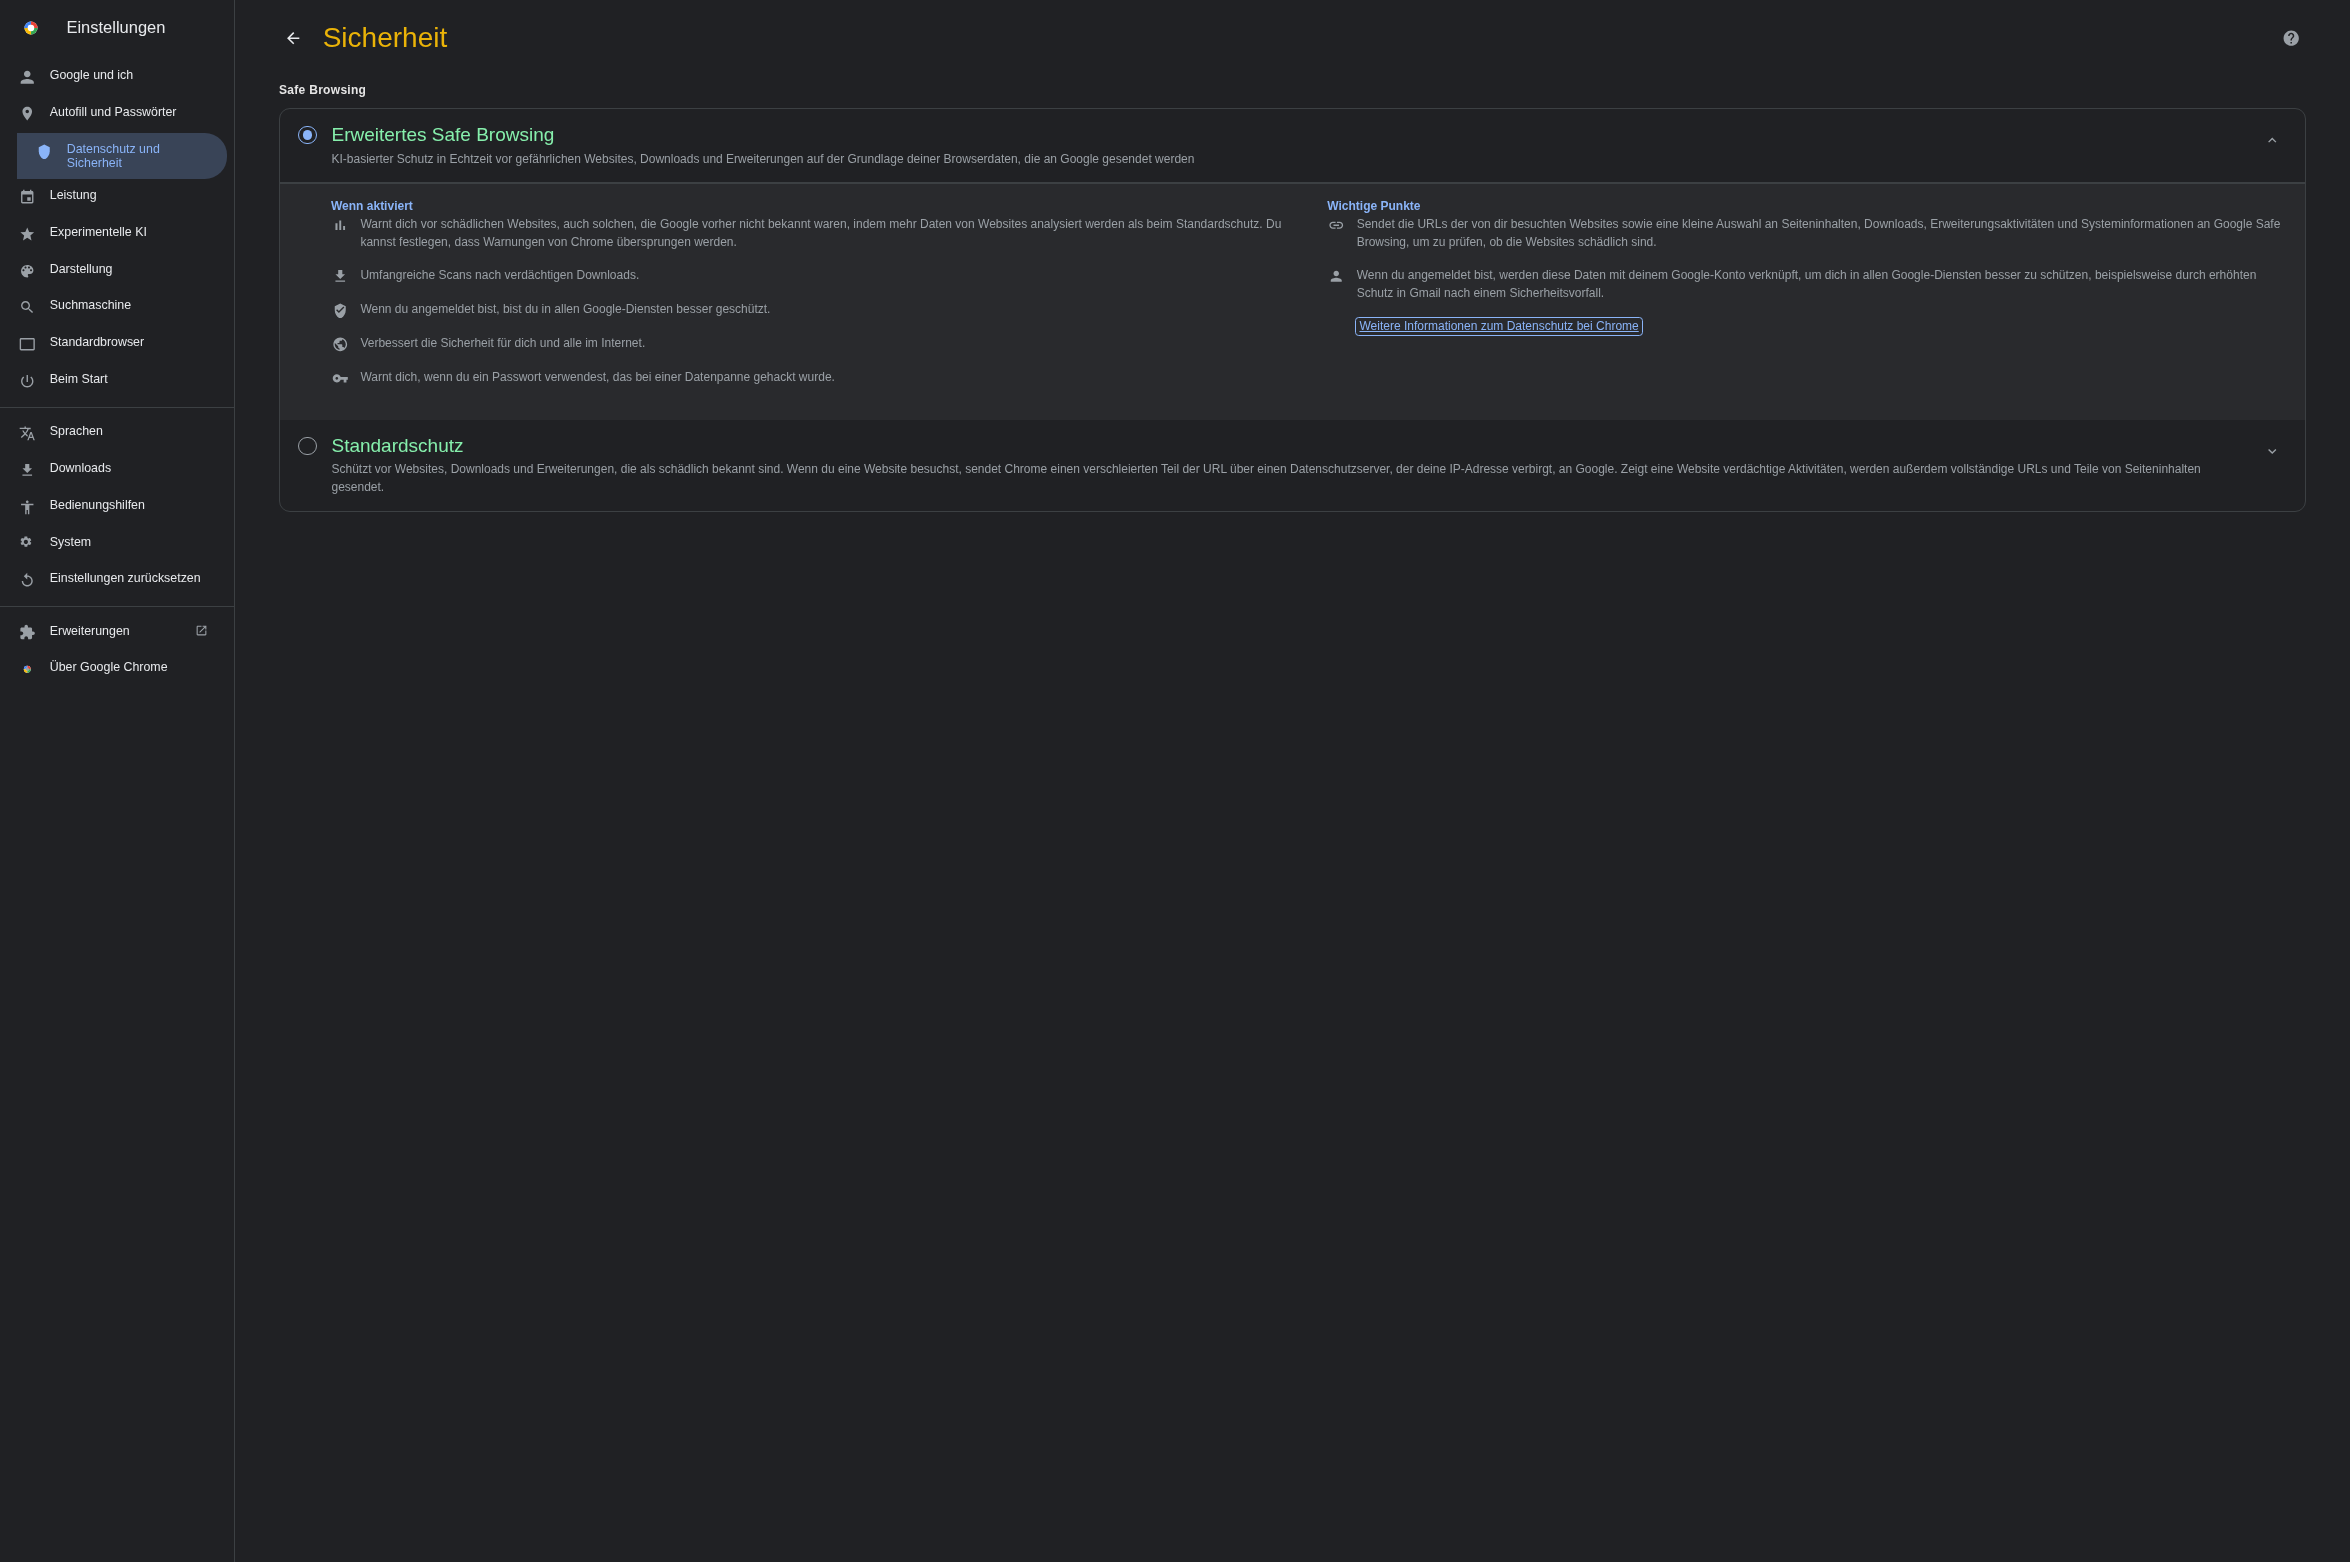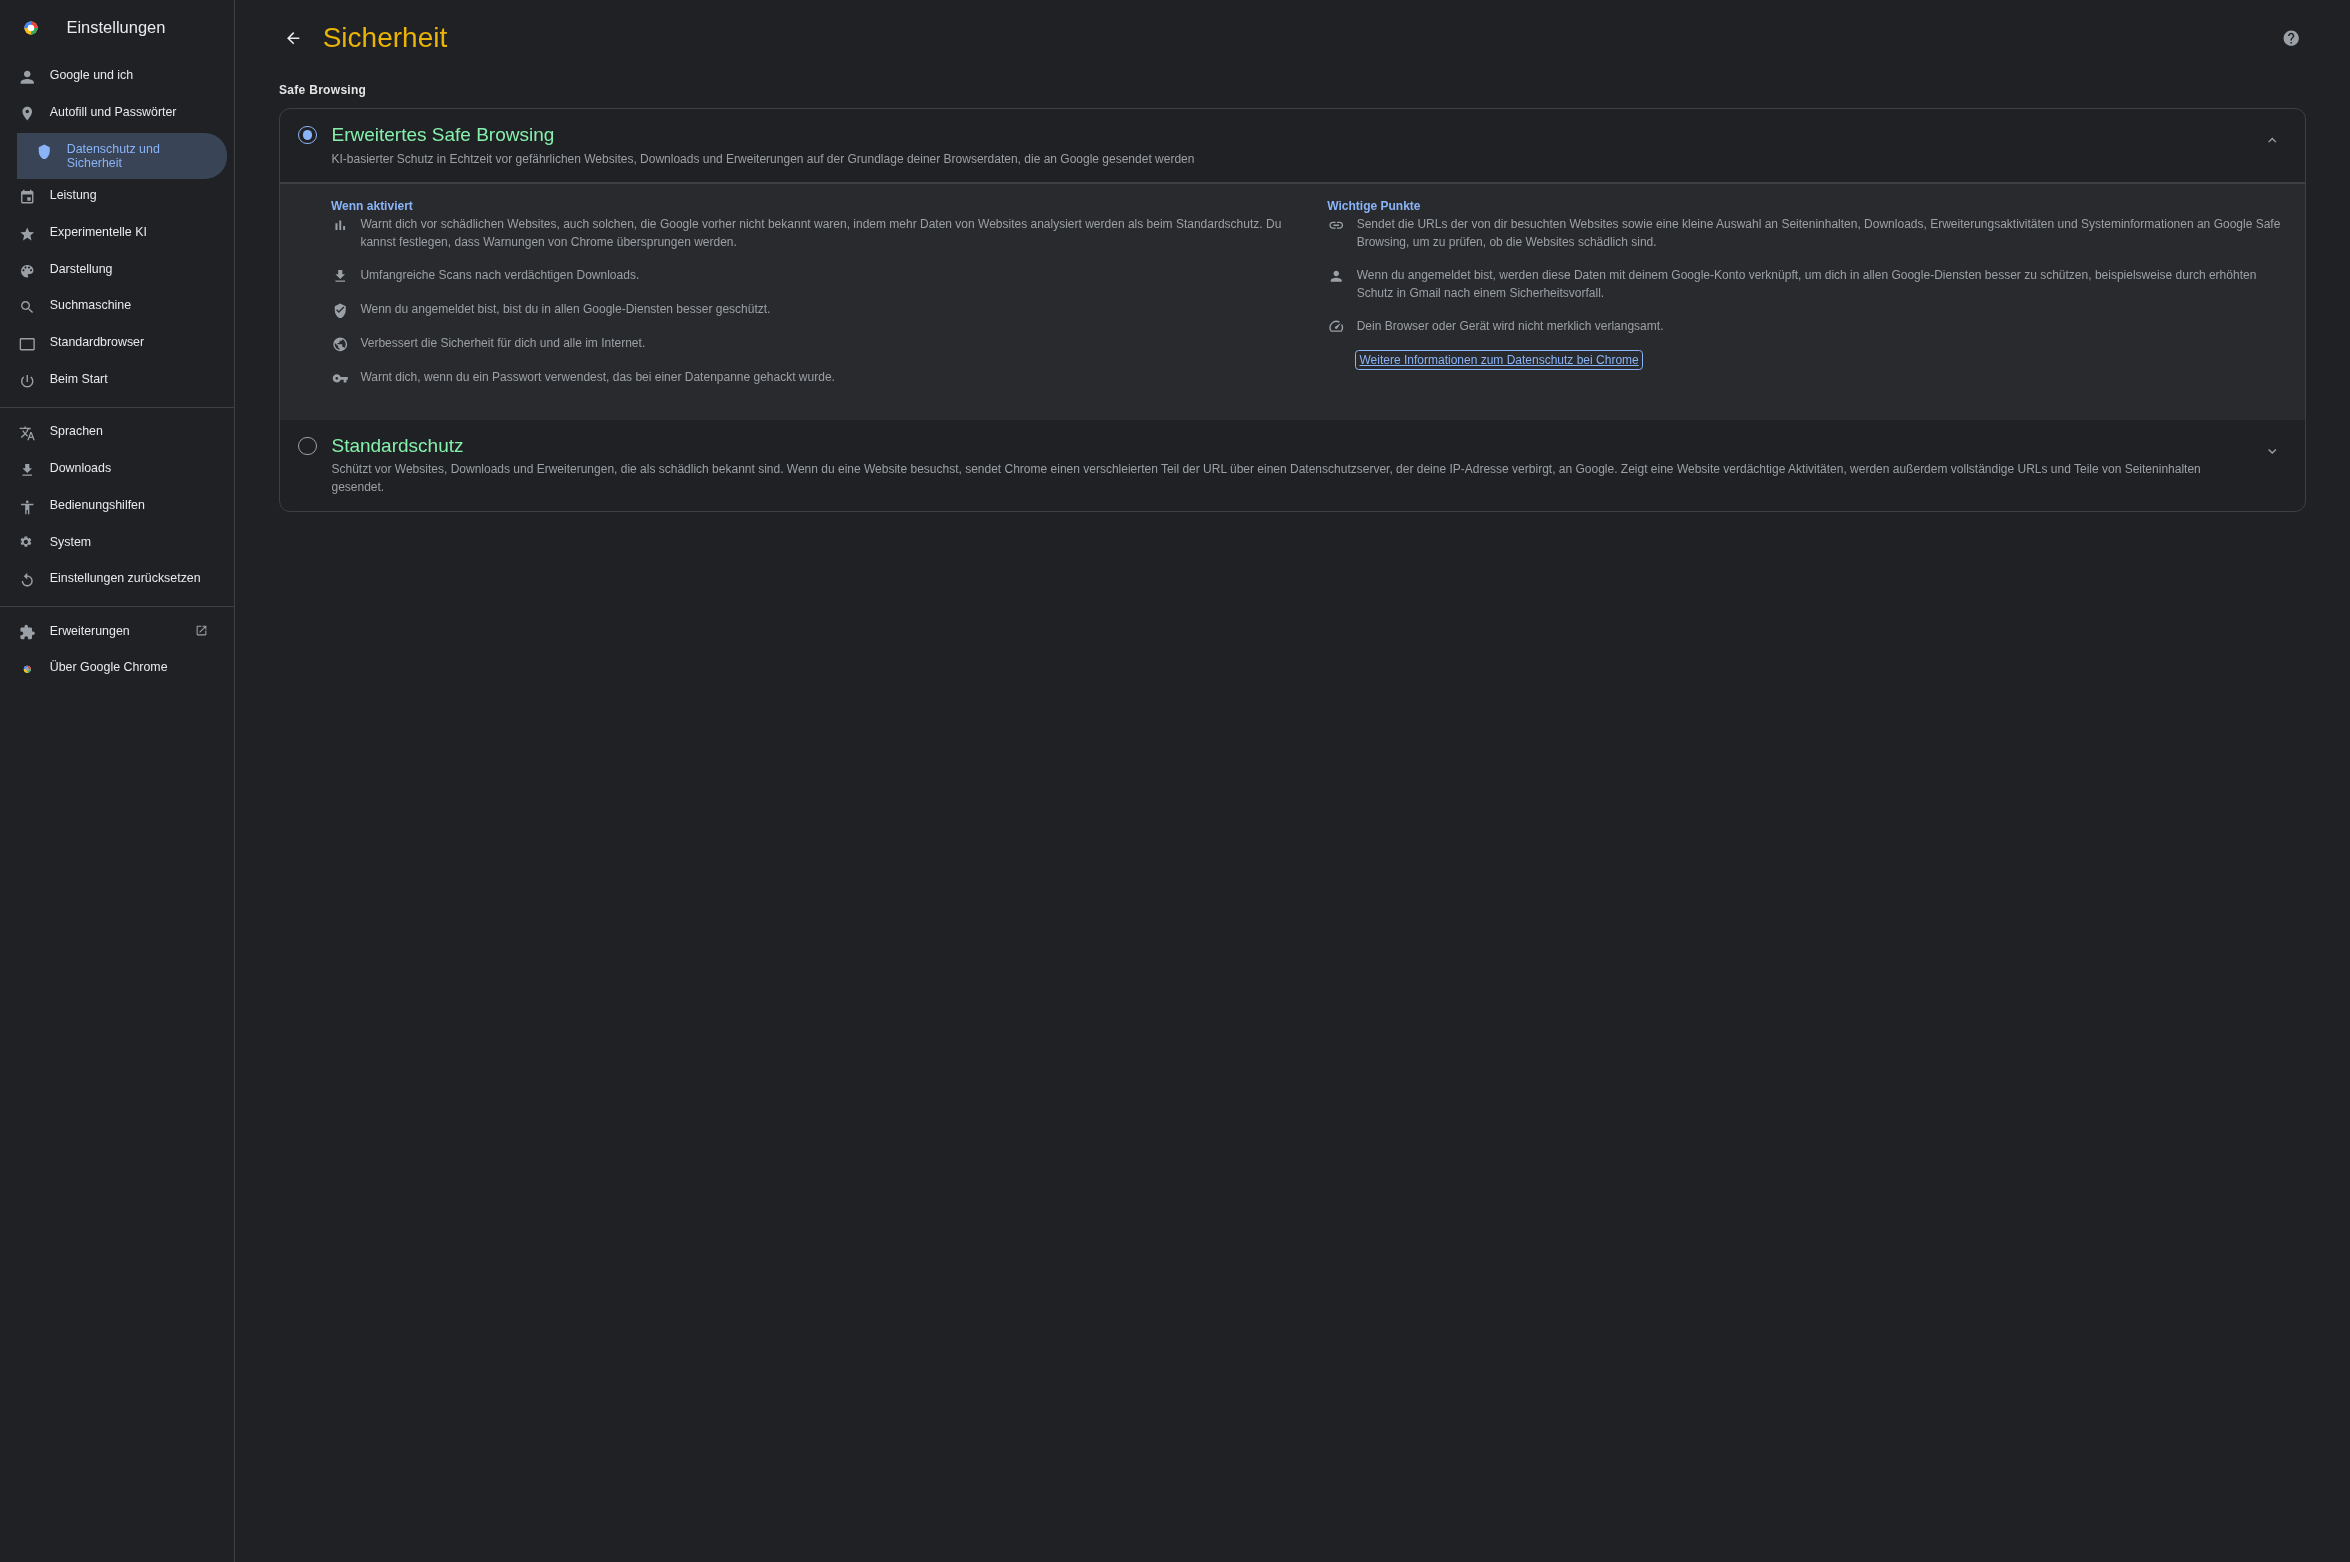--- a/index.html
+++ b/index.html
@@ -566,28 +566,20 @@
 
             <div class="feature-item">
               <div class="feature-icon">
                 <svg width="16.5" height="16.5" viewBox="0 0 24 24">
                     <path d="M12 12c2.21 0 4-1.79 4-4s-1.79-4-4-4-4 1.79-4 4 1.79 4 4 4zm0 2c-2.67 0-8 1.34-8 4v2h16v-2c0-2.66-5.33-4-8-4z" fill="#9aa0a6"></path>
                   </svg>
               </div>
               <div class="feature-text">Wenn du angemeldet bist, werden diese Daten mit deinem Google-Konto verknüpft, um dich in allen Google-Diensten besser zu schützen, beispielsweise durch erhöhten Schutz in Gmail nach einem Sicherheitsvorfall.</div>
             </div>
 
-            <div class="feature-item">
-              <div class="feature-icon">
-                <svg width="16.5" height="16.5" viewBox="0 0 24 24">
-                    <path d="M20.38 8.57l-1.23 1.85a8 8 0 0 1-.22 7.58H5.07A8 8 0 0 1 15.58 6.85l1.85-1.23A10 10 0 0 0 3.35 19a2 2 0 0 0 1.72 1h13.85a2 2 0 0 0 1.74-1 10 10 0 0 0-.27-10.44zm-9.79 6.84a2 2 0 0 0 2.83 0l5.27-8.1-8.1 5.27a2 2 0 0 0 0 2.83z" fill="#9aa0a6"></path>
-                  </svg>
-              </div>
-              <div class="feature-text">Dein Browser oder Gerät wird nicht merklich verlangsamt.</div>
-            </div>
 
             <div style="margin-top: 7.3px; margin-left: 27.5px;">
               <a class="link-text" href="#" style="display:inline-block; border: 1.8px solid #8ab4f8; padding: 1.8px 3.7px; border-radius: 3.7px;">Weitere Informationen zum Datenschutz bei Chrome</a>
             </div>
           </div>
         </div>
       </div>
 
       <div class="radio-option">
         <div class="radio-btn unchecked"></div>

